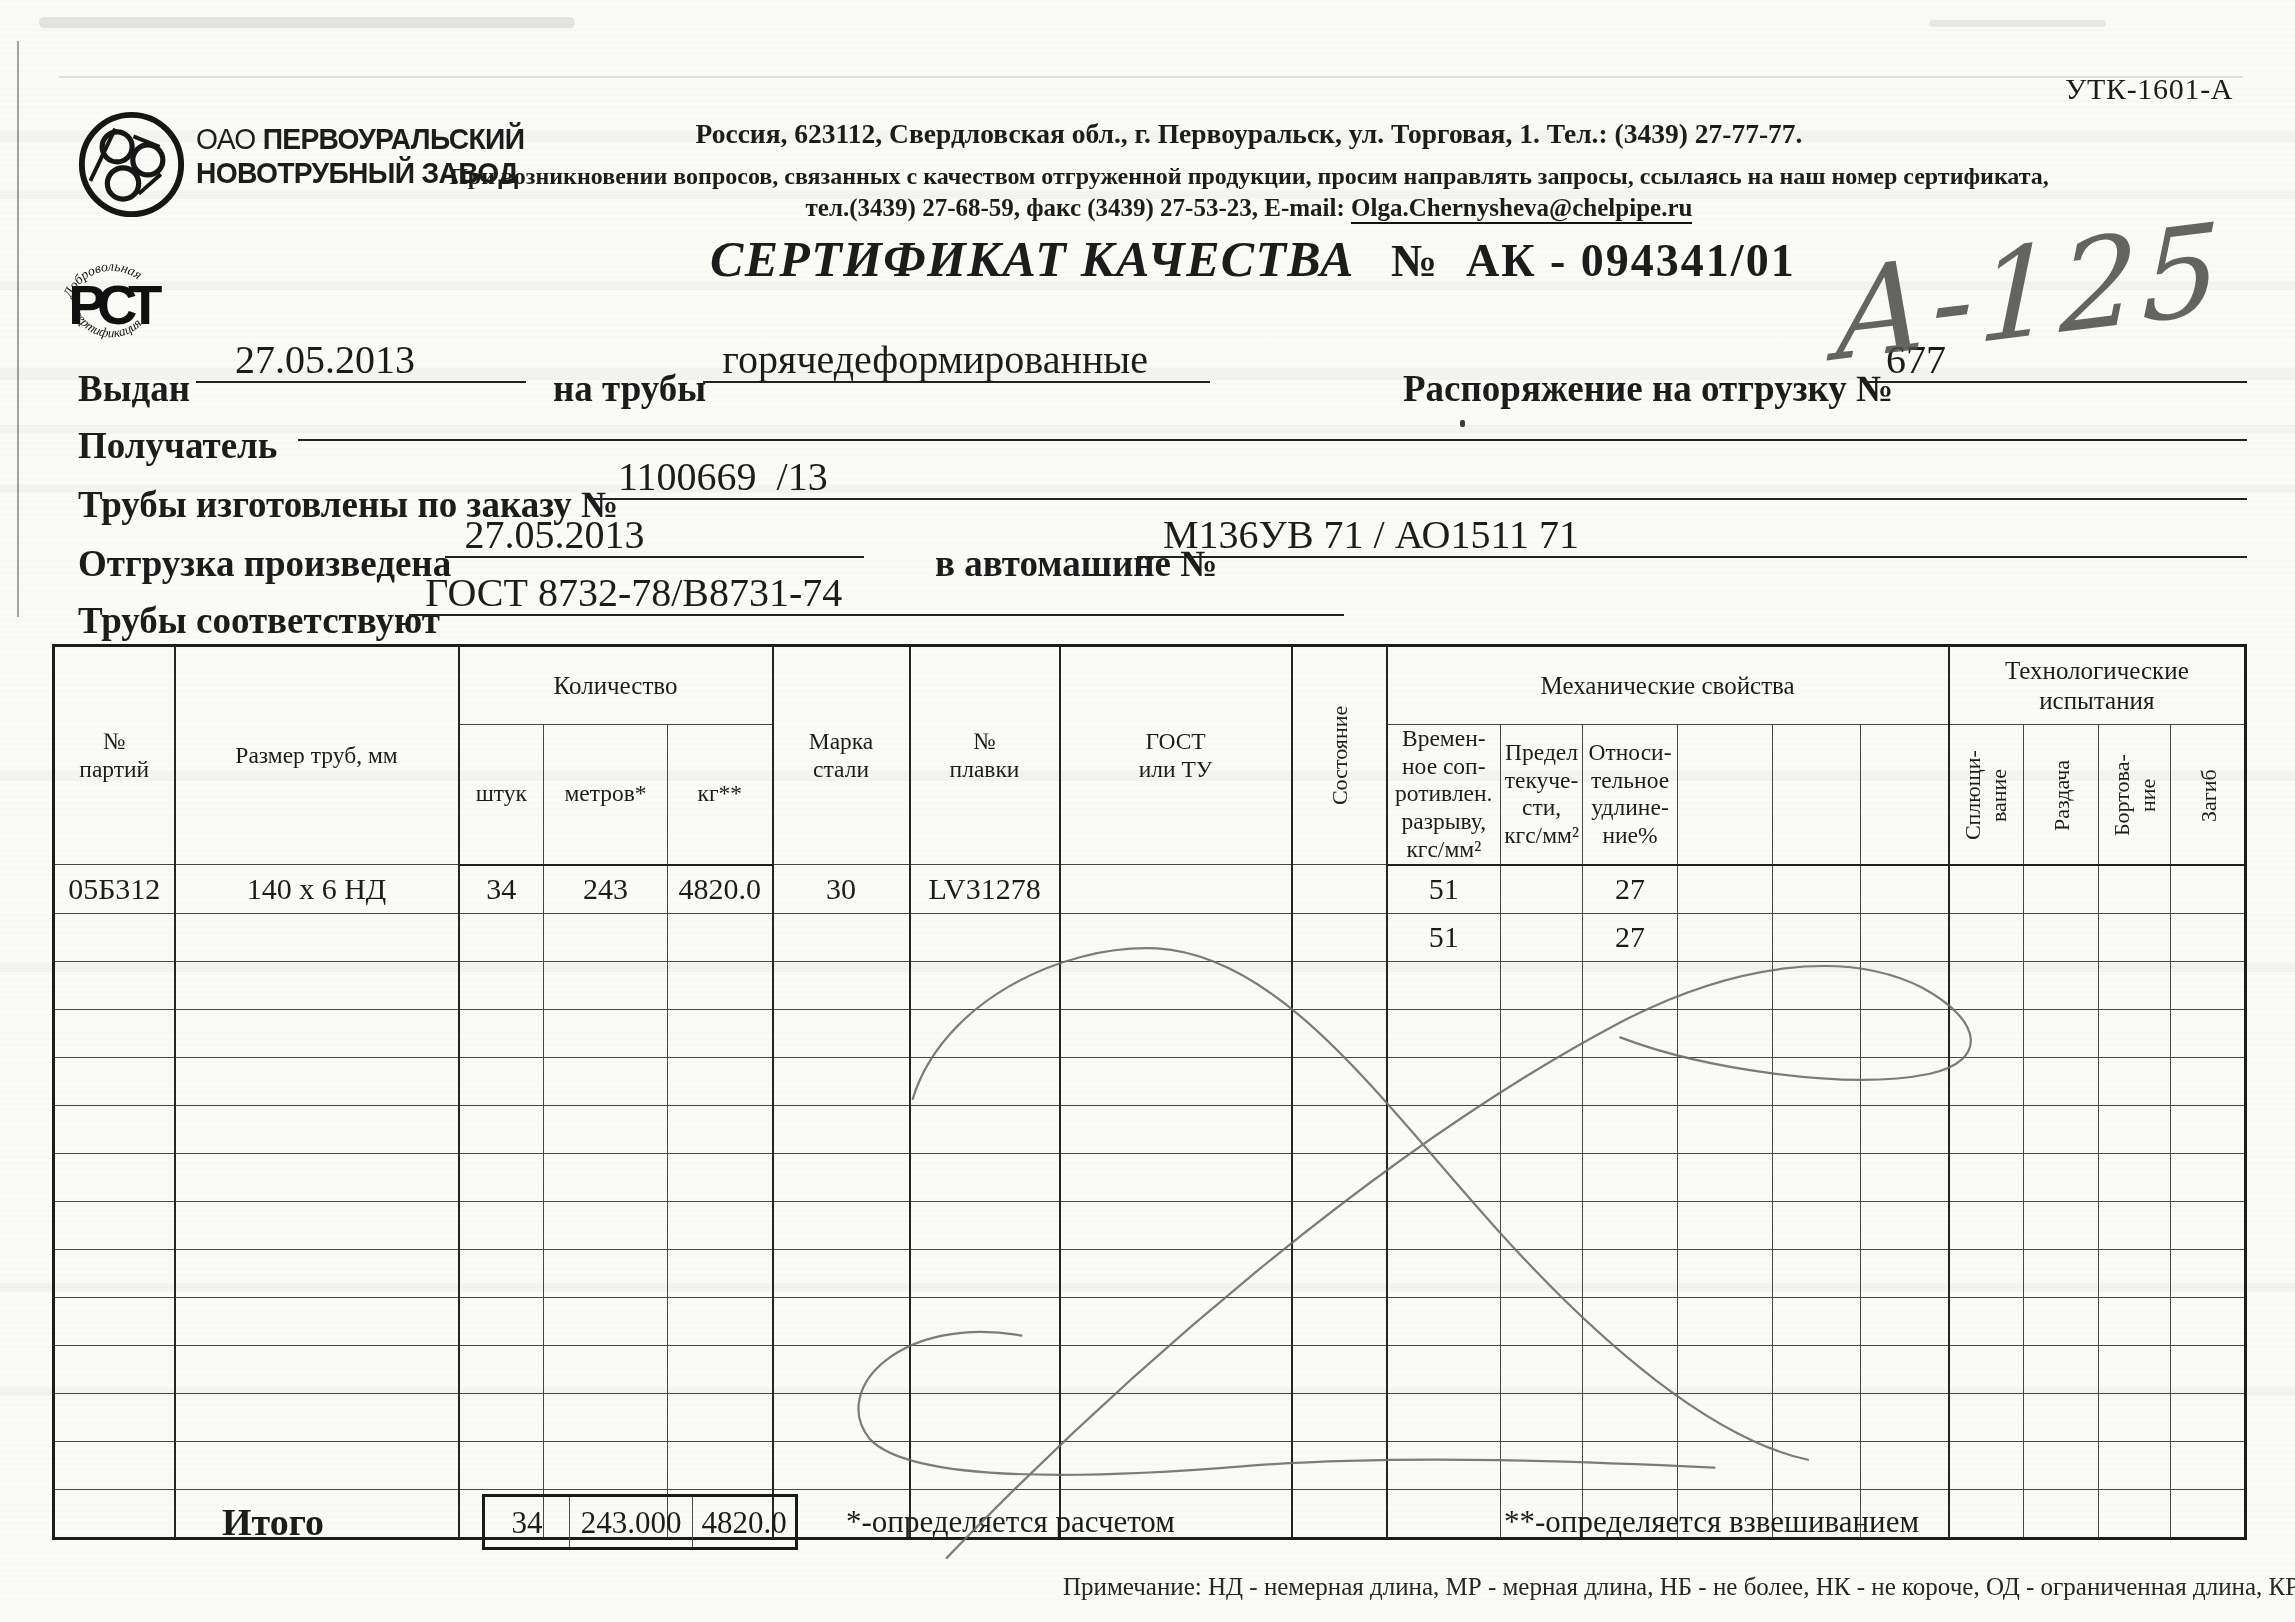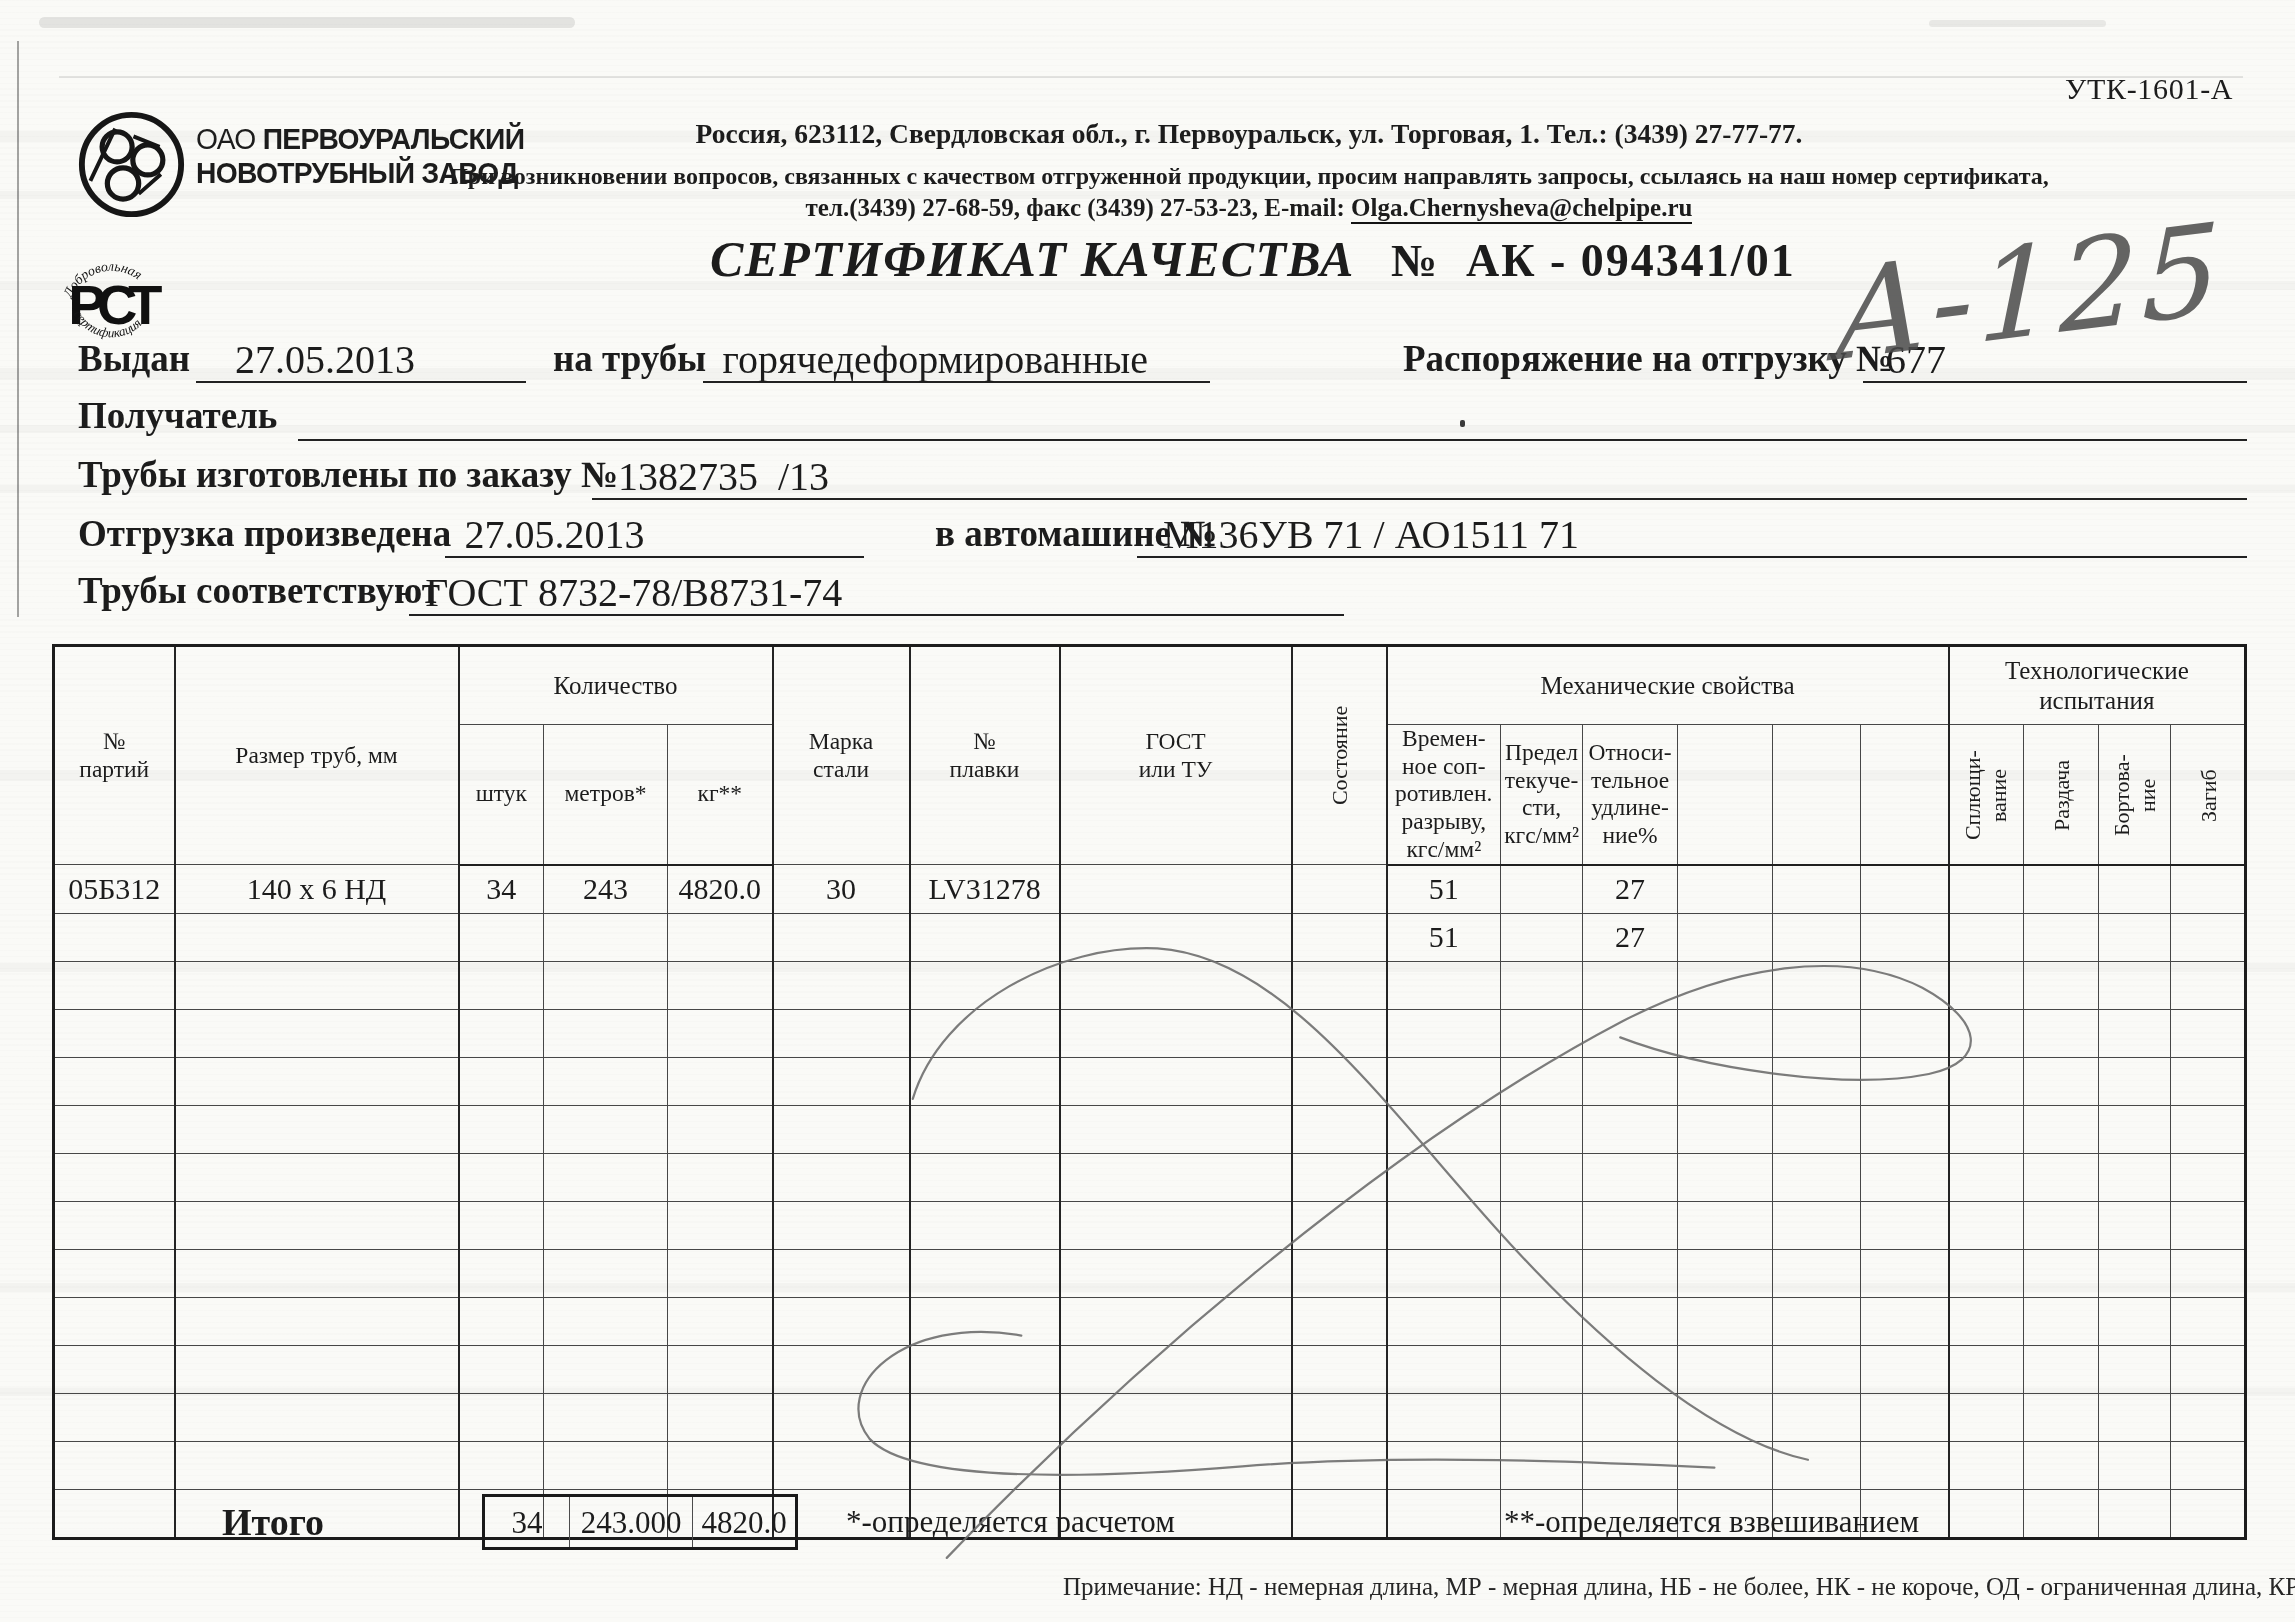--- a/index.html
+++ b/index.html
@@ -28,21 +28,21 @@
   .addr{width:1766px;text-align:center;font-weight:bold;}
   .addr .l1{font-size:27.5px;}
   .addr .l2{font-size:24px;margin-top:13px;}
   .addr .l3{font-size:25px;margin-top:4px;}
   .addr .email{border-bottom:2.6px solid #141414;padding-bottom:1.3px;}
   .title-row{white-space:nowrap;}
   .title-main{font-size:50px;font-weight:bold;font-style:italic;letter-spacing:1.3px;}
   .title-no{font-size:46px;font-weight:bold;margin-left:36px;}
   .title-num{font-size:46px;font-weight:bold;margin-left:29px;letter-spacing:2px;}
   
-  .flabel{font-size:37px;font-weight:bold;white-space:nowrap;line-height:50px;height:50px;}
+  .flabel{font-size:37px;font-weight:bold;white-space:nowrap;line-height:50px;height:50px;margin-top:30px;}
   .fval{font-size:40px;white-space:pre;line-height:47px;height:47px;border-bottom:2.6px solid #222;
         box-sizing:border-box;}
   
   table.tbl{
     border-collapse:collapse;table-layout:fixed;
     width:2194px;height:850px;
     border:3.3px solid #1c1c1c;
     background:transparent;
   }
   .tbl th,.tbl td{
@@ -140,21 +140,21 @@
   <div class="abs fval" style="left:196px;top:336px;width:330px;padding-left:39px;">27.05.2013</div>
   <div class="abs flabel" style="left:553px;top:334px;">на трубы</div>
   <div class="abs flabel" style="left:1403px;top:334px;">Распоряжение на отгрузку №</div>
   <div class="abs fval" style="left:703px;top:336px;width:507px;padding-left:19.6px;">горячедеформированные</div>
   <div class="abs fval" style="left:1863px;top:336px;width:384px;padding-left:23px;">677</div>
 
   <div class="abs flabel" style="left:78px;top:391px;">Получатель</div>
   <div class="abs fval" style="left:298px;top:394px;width:1949px;"></div>
 
   <div class="abs flabel" style="left:78px;top:450px;">Трубы изготовлены по заказу №</div>
-  <div class="abs fval" style="left:592px;top:453px;width:1655px;padding-left:26px;">1382735  /13</div>
+  <div class="abs fval" style="left:592px;top:453px;width:1655px;padding-left:26px;">1100669  /13</div>
 
   <div class="abs flabel" style="left:78px;top:509px;">Отгрузка произведена</div>
   <div class="abs fval" style="left:445px;top:511px;width:419px;padding-left:19.6px;">27.05.2013</div>
   <div class="abs flabel" style="left:935px;top:509px;">в автомашине №</div>
   <div class="abs fval" style="left:1137px;top:511px;width:1110px;padding-left:26px;">М136УВ 71 / АО1511 71</div>
 
   <div class="abs flabel" style="left:78px;top:566px;">Трубы соответствуют</div>
   <div class="abs fval" style="left:409px;top:569px;width:935px;padding-left:16.3px;">ГОСТ 8732-78/В8731-74</div>
 
   <table class="tbl abs" style="left:52px;top:644px;">

